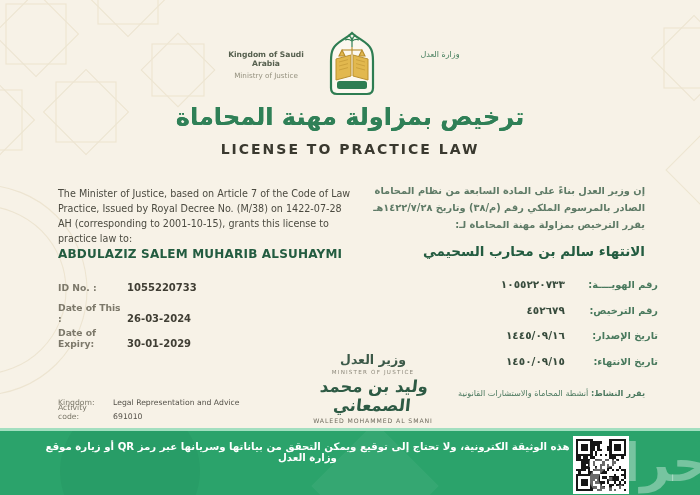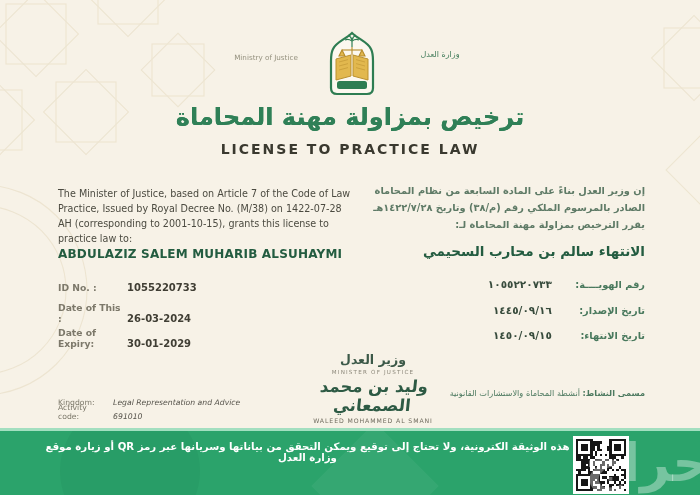--- a/index.html
+++ b/index.html
@@ -31,36 +31,36 @@
   .intro-ar{left:350px;top:182px;width:295px;direction:rtl;text-align:right;
     font-size:9.8px;line-height:1.75;color:#5e7a66;font-weight:bold;}
   
   .name-en{left:58px;top:247px;font-size:12px;font-weight:bold;color:#235c40;letter-spacing:.2px;}
   .name-ar{right:55px;top:243px;font-size:13.5px;font-weight:bold;color:#235c40;direction:rtl;}
   
   .fields-en{left:58px;top:276px;}
   .fields-en .row{height:25.5px;}
   .fields-en .lbl{display:inline-block;width:64px;font-size:9.2px;color:#7c786a;font-weight:bold;}
   .fields-en .val{font-size:10px;font-weight:bold;color:#403e34;}
-  .fields-ar{right:55px;top:273px;direction:rtl;text-align:right;}
+  .fields-ar{right:42px;top:273px;direction:rtl;text-align:right;}
   .fields-ar .row{height:25.5px;}
   .fields-ar .lbl{display:inline-block;width:88px;font-size:9.8px;color:#49795d;font-weight:bold;}
   .fields-ar .val{font-size:10.5px;font-weight:bold;color:#374b3c;}
   
   .sig{left:278px;top:352px;width:190px;text-align:center;}
   .sig .t-ar{font-size:12.5px;font-weight:bold;color:#3c5948;direction:rtl;}
   .sig .t-en{font-size:5.6px;letter-spacing:1.2px;color:#8d897b;margin-top:2px;}
   .sig .n-ar{font-size:16.5px;font-weight:bold;color:#2d5a44;direction:rtl;
     transform:skewX(-6deg);margin-top:2px;}
   .sig .n-en{font-size:6.2px;letter-spacing:.9px;color:#6f6b5e;margin-top:2px;}
   
   .act-en{left:58px;top:390px;}
   .act-en .row{height:13px;}
   .act-en .lbl{display:inline-block;width:50px;font-size:7.7px;color:#7c786a;}
-  .act-en .val{font-size:7.7px;color:#55524a;font-style:italic;}
+  .act-en .val{font-size:7.7px;color:#55524a;}
   .act-ar{right:55px;top:388px;direction:rtl;text-align:right;}
   .act-ar .row{height:13.5px;font-size:8.2px;color:#4d7a60;}
   .act-ar .lbl{font-weight:bold;}
   
   .footer{left:0;top:428px;width:700px;height:67px;background:#2ba36b;
     border-top:3px solid #a3dfc0;box-sizing:border-box;overflow:hidden;}
   .footer .pat1{position:absolute;left:60px;top:-30px;width:140px;height:140px;
     border-radius:50%;background:rgba(0,60,30,.05);}
   .footer .pat2{position:absolute;left:330px;top:10px;width:90px;height:90px;
     transform:rotate(45deg);background:rgba(255,255,255,.05);}
@@ -105,20 +105,21 @@
         <rect x="-30" y="-30" width="60" height="60"></rect>
         <rect x="-30" y="-30" width="60" height="60" transform="rotate(45)"></rect>
       </g>
     <g transform="translate(700,170)">
         <rect x="-24" y="-24" width="48" height="48" transform="rotate(45)"></rect>
       </g>
   </g>
 </svg>
 
 <div class="abs hdr-en">
+  <div class="l1">Kingdom of Saudi Arabia</div>
   <div class="l2">Ministry of Justice</div>
 </div>
 
 <svg class="abs emblem" viewBox="0 0 64 72">
   <path d="M32 2 C26 8 16 11 13 18 C11 22 11 26 11 30 V57 Q11 63 17 63 H47 Q53 63 53 57 V30 C53 26 53 22 51 18 C48 11 38 8 32 2 Z" fill="#fcf8ef" stroke="#2e7d52" stroke-width="2.2"></path>
   <g stroke="#2e7d52" stroke-width="1.2" fill="none">
     <path d="M32 10 V16"></path>
       <path d="M32 10 C29 8 27 8 25 9"></path>
       <path d="M32 10 C35 8 37 8 39 9"></path>
     <path d="M32 9 C31 6 30 5 28 4"></path>
@@ -172,20 +173,24 @@
     <span class="val">30-01-2029</span>
   </div>
 </div>
 
 <div class="abs fields-ar" dir="rtl">
   <div class="row">
     <span class="lbl">رقم الهويــــة:</span>
     <span class="val">١٠٥٥٢٢٠٧٣٣</span>
   </div>
   <div class="row">
+    <span class="lbl">رقم الترخيص:</span>
+    <span class="val">٤٥٢٦٧٩</span>
+  </div>
+  <div class="row">
     <span class="lbl">تاريخ الإصدار:</span>
     <span class="val">١٤٤٥/٠٩/١٦</span>
   </div>
   <div class="row">
     <span class="lbl">تاريخ الانتهاء:</span>
     <span class="val">١٤٥٠/٠٩/١٥</span>
   </div>
 </div>
 
 <div class="abs sig">
@@ -201,21 +206,21 @@
     <span class="val">Legal Representation and Advice</span>
   </div>
   <div class="row">
     <span class="lbl">Activity code:</span>
     <span class="val">691010</span>
   </div>
 </div>
 
 <div class="abs act-ar" dir="rtl">
   <div class="row">
-    <span class="lbl">مسمى النشاط:</span>
+    <span class="lbl">يقرر النشاط:</span>
     <span>أنشطة المحاماة والاستشارات القانونية</span>
   </div>
 </div>
 
 <div class="abs footer">
   <div class="pat1"></div>
   <div class="pat2"></div>
   <div class="txt">
     <div class="f-ar">هذه الوثيقة الكترونية، ولا تحتاج إلى توقيع ويمكن التحقق من بياناتها وسريانها عبر رمز QR أو زيارة موقع وزارة العدل</div>
   </div>

